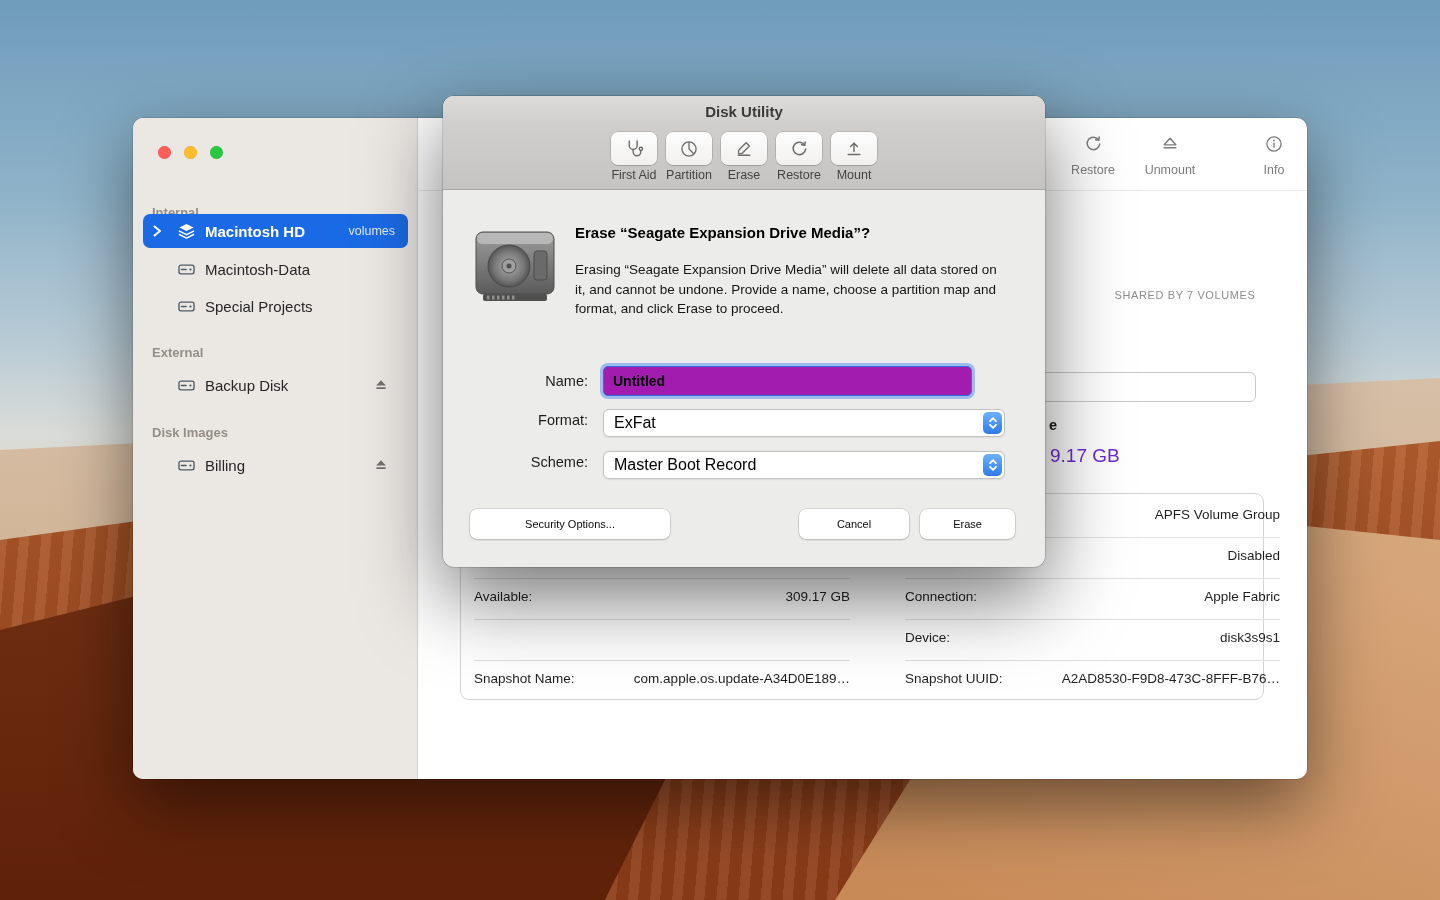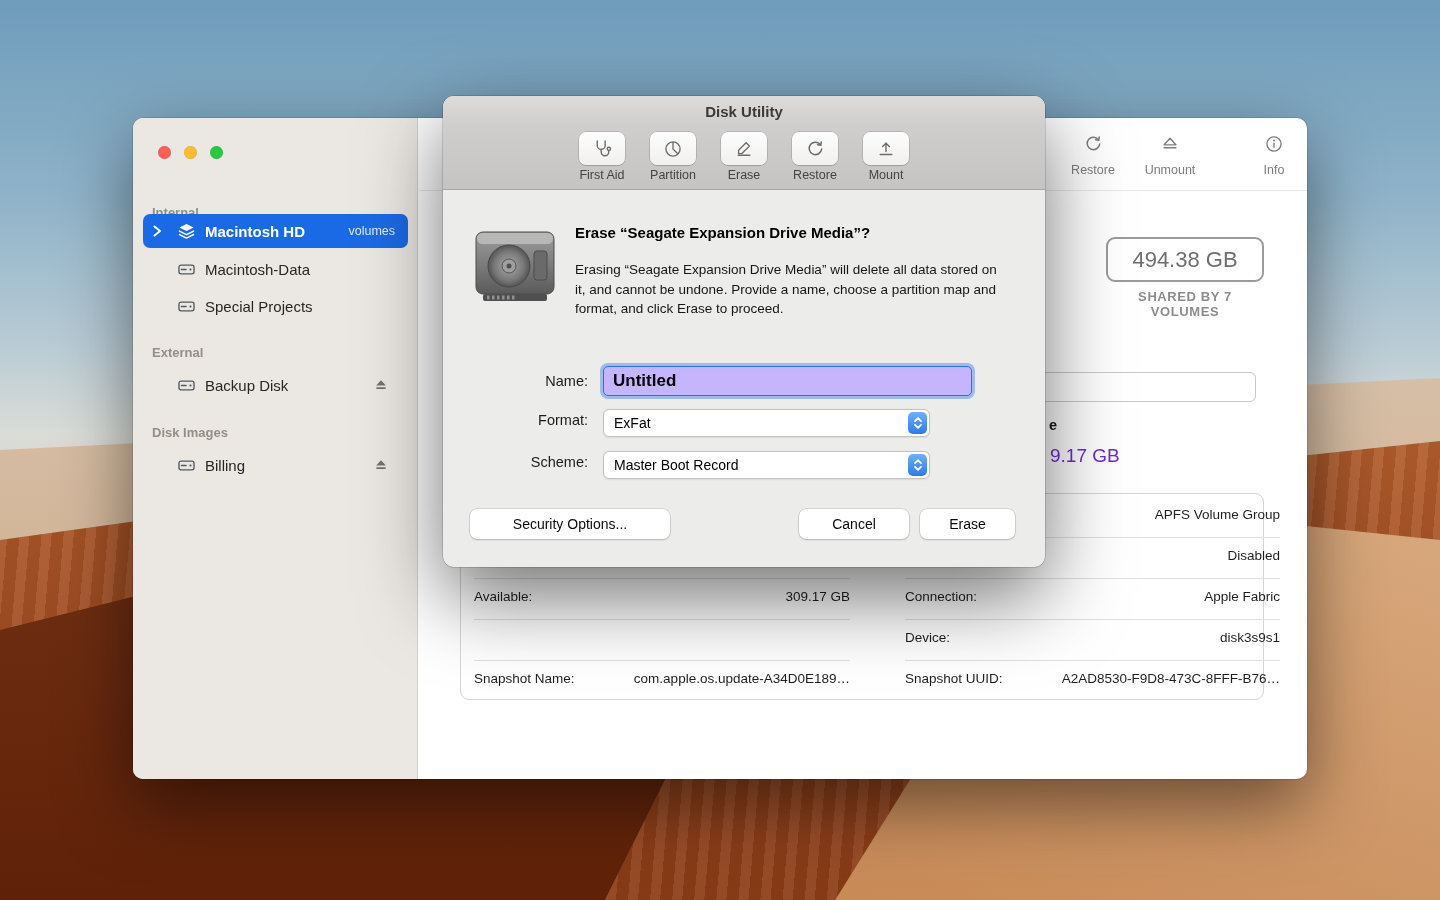--- a/index.html
+++ b/index.html
@@ -45,21 +45,21 @@
   .eject { position:absolute; right:20px; display:flex; }
 
   .main-divider { position:absolute; left:286px; right:0; top:72px; height:1px; background:#ebe9e7; }
   .main-tb-item { position:absolute; top:16px; width:70px; text-align:center; color:#7c7c7c; cursor:default; }
   .main-tb-item .t-label { margin-top:5px; font-size:12.5px; }
 
   .capacity-box { position:absolute; left:973px; top:119px; width:158px; height:45px;
     border:2px solid #9b9b9b; border-radius:9px; display:flex; align-items:center; justify-content:center;
     font-size:22px; color:#6f6f6f; background:#fff; }
   .capacity-caption { position:absolute; left:973px; top:171px; width:158px; text-align:center;
-    font-size:13px; font-weight:700; letter-spacing:.6px; color:#8d8d8d; }
+    font-size:11px; font-weight:400; letter-spacing:.6px; color:#8d8d8d; }
 
   .partial-field { position:absolute; left:907px; top:254px; width:216px; height:30px;
     background:#fff; border:1px solid #c9c9c9; border-radius:6px; }
   .cut1 { position:absolute; left:916px; top:299px; font-size:14.5px; font-weight:700; color:#151515; }
   .cut2 { position:absolute; left:917px; top:327px; font-size:19px; color:#6d28d9; }
 
   .details-panel { position:absolute; left:327px; top:375px; width:804px; height:207px;
     background:#fff; border:1px solid #d7d5d3; border-radius:9px; }
   .d-row { position:absolute; height:20px; display:flex; justify-content:space-between;
     font-size:13.5px; color:#1f1f1f; }
@@ -69,50 +69,50 @@
   .col-r { left:416px; width:375px;margin-left:28px; }
 
   
   .sheet { position:absolute; left:443px; top:96px; width:602px; height:471px; border-radius:11px;
     overflow:hidden; background:#ececeb;
     box-shadow:0 30px 80px rgba(0,0,0,.55), 0 0 0 .5px rgba(0,0,0,.28); }
   .sheet-titlebar { height:30px; background:linear-gradient(#dedcdb,#d0cecd);
     display:flex; align-items:center; justify-content:center;
     font-size:15px; font-weight:600; color:#3a3a3a; }
   .sheet-toolbar { height:64px; background:linear-gradient(#d0cecd,#c6c4c2);
-    border-bottom:1px solid #a7a5a3; display:flex; justify-content:center; gap:25px; padding-top:6px; }
+    border-bottom:1px solid #a7a5a3; display:flex; justify-content:center; gap:9px; padding-top:6px; }
   .tb-item { display:flex; flex-direction:column; align-items:center; cursor:default; }
   .tb-btn { width:46px; height:33px; background:linear-gradient(#fdfdfd,#f1f0ef); border-radius:7px;
     box-shadow:0 0 0 .5px rgba(0,0,0,.22), 0 1px 1px rgba(0,0,0,.12);
     display:flex; align-items:center; justify-content:center; color:#6e6c6a; }
   .tb-label { margin-top:3px; font-size:12.5px; color:#454341; }
 
   .sheet-body { position:relative; height:377px; }
   .drive-art { position:absolute; left:30px; top:34px; }
   .sheet-heading { position:absolute; left:132px; top:34px; width:440px;
     font-size:15px; font-weight:700; color:#000; }
   .sheet-para { position:absolute; left:132px; top:70px; width:430px;
     font-size:13.5px; line-height:19.5px; color:#161616; }
 
   .f-label { position:absolute; left:20px; width:125px; text-align:right;
     font-size:14.5px; color:#1c1c1c; }
   .name-input { position:absolute; left:160px; top:176px; width:369px; height:30px;
-    background:#c4b5fd; border:1px solid #2e6fe0; border-radius:5px;
+    background:#a21caf; border:1px solid #2e6fe0; border-radius:5px;
     box-shadow:0 0 0 3px rgba(64,128,235,.45);
-    padding:0 9px; font-size:17px; font-weight:600; color:#000;
+    padding:0 9px; font-size:14px; font-weight:600; color:#000;
     font-family:"Liberation Sans","DejaVu Sans",sans-serif; outline:none; }
-  .selectbox { position:absolute; left:160px; width:327px; height:28px; background:#fff;
+  .selectbox { position:absolute; left:160px; width:402px; height:28px; background:#fff;
     border:1px solid #c2c2c2; border-radius:6px; box-shadow:0 .5px 1.5px rgba(0,0,0,.08);
-    display:flex; align-items:center; font-size:14px; color:#000; padding-left:10px; cursor:default; }
+    display:flex; align-items:center; font-size:16px; color:#000; padding-left:10px; cursor:default; }
   .stepper { position:absolute; right:2px; top:2px; bottom:2px; width:19px; border-radius:5px;
     background:linear-gradient(#6fb1f9,#2e7ae8); display:flex; align-items:center; justify-content:center; }
 
   .sh-btn { position:absolute; top:319px; height:30px; background:#fff; border:none; border-radius:7px;
     box-shadow:0 0 0 .5px rgba(0,0,0,.18), 0 1px 2px rgba(0,0,0,.16);
-    font-size:14px; color:#0a0a0a; font-family:"Liberation Sans","DejaVu Sans",sans-serif; cursor:default; }
+    font-size:11px; color:#0a0a0a; font-family:"Liberation Sans","DejaVu Sans",sans-serif; cursor:default; }
   .btn-security { left:27px; width:200px; }
   .btn-cancel { left:356px; width:110px; }
   .btn-erase { left:477px; width:95px; }
 </style>
 </head>
 <body>
 
 <div class="stage">
   <div class="sky"></div>
   <div class="rock rock-band"></div>
@@ -229,23 +229,20 @@
     </div>
     <div class="main-tb-item" style="left:1106px">
       <svg viewBox="0 0 24 24" width="20" height="20" fill="none" stroke="currentColor" stroke-width="1.6">
         <circle cx="12" cy="12" r="8.5"></circle>
           <path d="M12 11v5" stroke-linecap="round"></path>
           <circle cx="12" cy="7.8" r="1.1" fill="currentColor" stroke="none"></circle>
       </svg>
       <div class="t-label">Info</div>
     </div>
 
-    <div class="capacity-box">
-      <span>494.38 GB</span>
-    </div>
     <div class="capacity-caption">SHARED BY 7 VOLUMES</div>
 
     <div class="partial-field"></div>
     <div class="cut1">e</div>
     <div class="cut2">9.17 GB</div>
 
     <div class="details-panel">
 
       <div class="d-row col-r" style="top:13px">
         <span class="d-lbl"></span>

